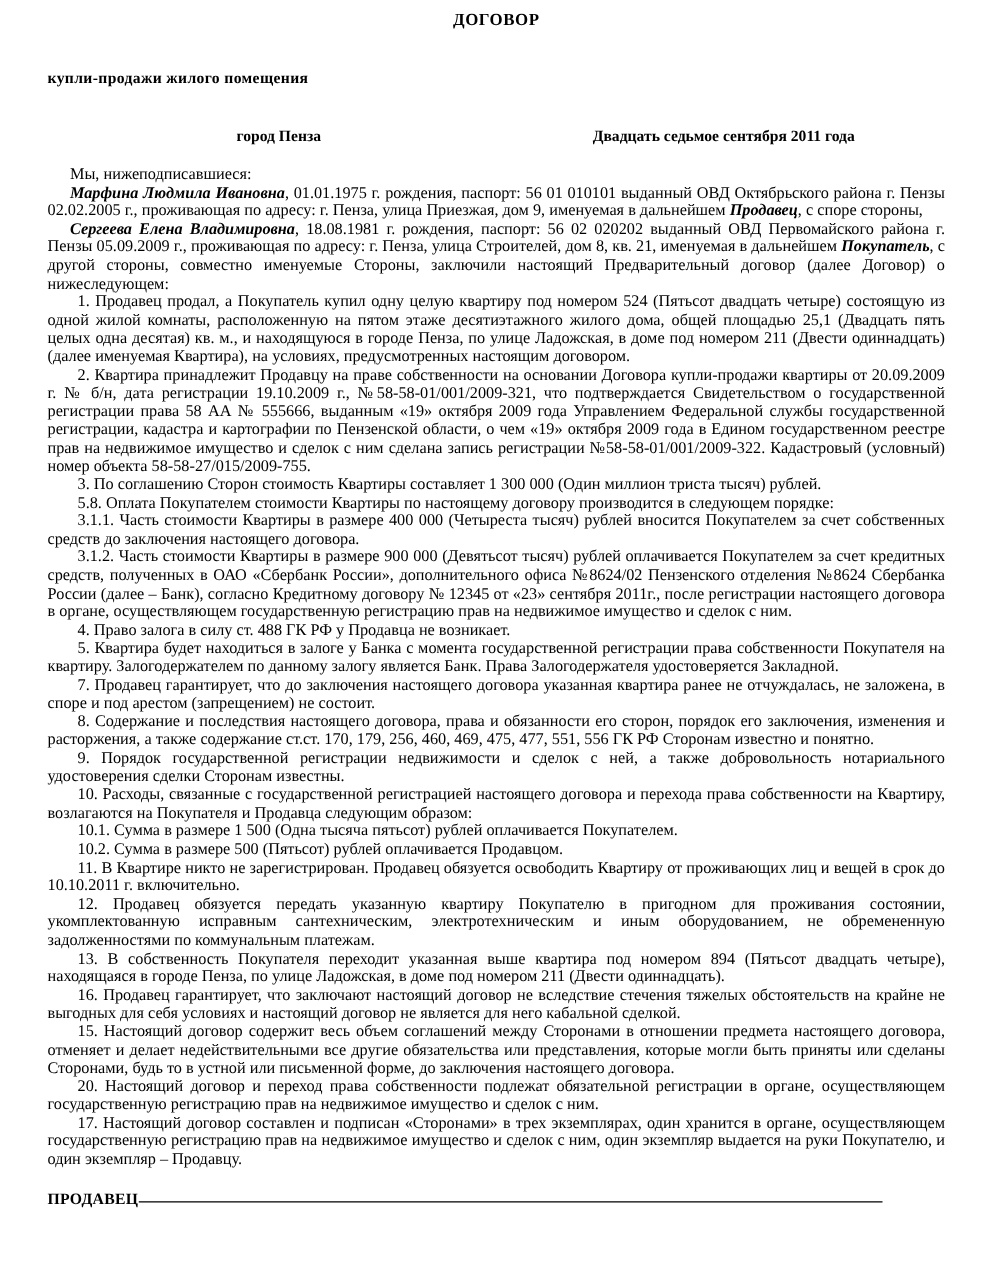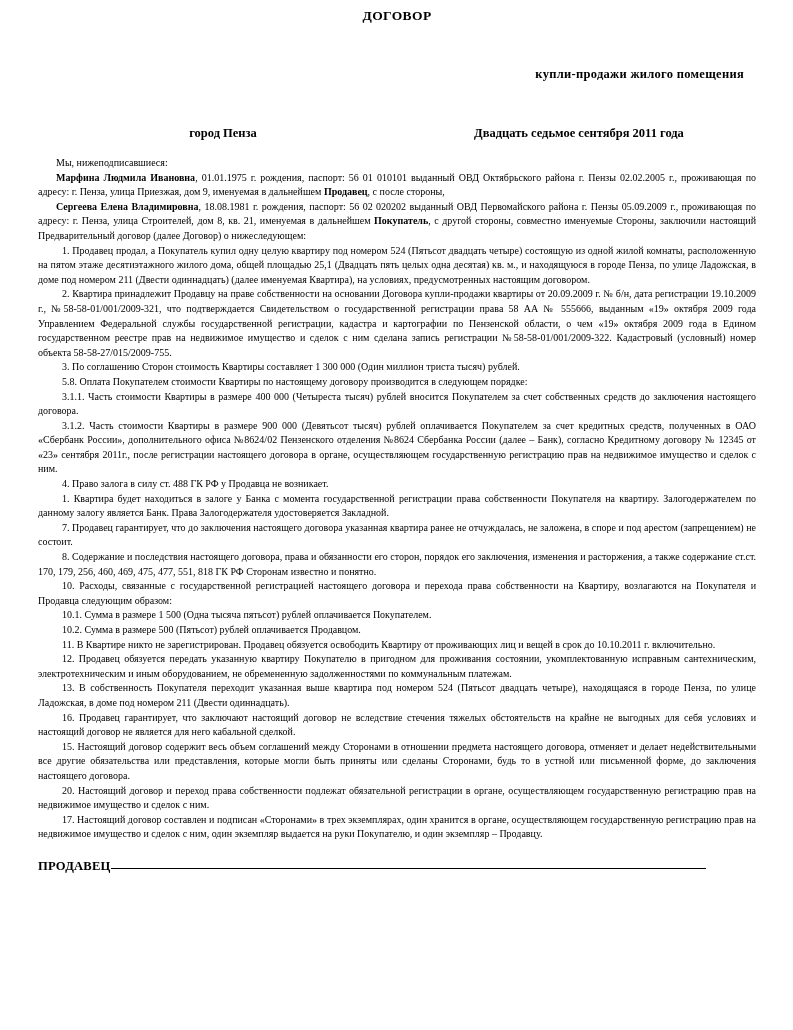--- a/index.html
+++ b/index.html
@@ -34,25 +34,25 @@
   .title-main {
     text-align: center;
     font-weight: bold;
     font-size: 13.5px;
     letter-spacing: 0.4px;
     margin: 0;
     padding-top: 9px;
     line-height: 14px;
   }
   .title-sub {
-    text-align: right;
+    text-align: left;
     font-weight: bold;
     font-size: 12.5px;
     letter-spacing: 0.3px;
-    margin: 12px;
+    margin: 0;
     padding-top: 32px;
     line-height: 14px;
   }
 
   
   .placedate {
     display: flex;
     padding-top: 33px;
     font-weight: bold;
     font-size: 12.5px;
@@ -65,36 +65,37 @@
     padding-left: 4px;
   }
   .placedate .date {
     flex: 1;
     text-align: center;
     padding-right: 2px;
   }
 
   
   .para {
-    font-size: 10px;
+    font-size: 13px;
     line-height: 14.6px;
     text-align: justify;
     text-justify: inter-word;
     margin: 0;
     text-indent: 24px;
     hyphens: none;
   }
   .para.first {
     padding-top: 16px;
   }
   .para.lead {
     text-indent: 18px;
   }
   b, .b {
     font-weight: bold;
+    font-style: italic;
   }
 
   
   .sig-row {
     padding-top: 17px;
     font-size: 12.6px;
     line-height: 15px;
     display: flex;
     align-items: baseline;
     white-space: nowrap;
@@ -122,40 +123,41 @@
     <div class="title-main">ДОГОВОР</div>
     <div class="title-sub">купли-продажи жилого помещения</div>
 
     <div class="placedate">
       <div class="city">город Пенза</div>
       <div class="date">Двадцать седьмое сентября 2011 года</div>
     </div>
 
     <p class="para first lead">Мы, нижеподписавшиеся:</p>
 
-    <p class="para lead"><b>Марфина Людмила Ивановна</b><span>, 01.01.1975 г. рождения, паспорт: 56 01 010101 выданный ОВД Октябрьского района г. Пензы 02.02.2005 г., проживающая по адресу: г. Пенза, улица Приезжая, дом 9, именуемая в дальнейшем </span><b>Продавец</b><span>, с после стороны,</span></p>
+    <p class="para lead"><b>Марфина Людмила Ивановна</b><span>, 01.01.1975 г. рождения, паспорт: 56 01 010101 выданный ОВД Октябрьского района г. Пензы 02.02.2005 г., проживающая по адресу: г. Пенза, улица Приезжая, дом 9, именуемая в дальнейшем </span><b>Продавец</b><span>, с споре стороны,</span></p>
 
     <p class="para lead"><b>Сергеева Елена Владимировна</b><span>, 18.08.1981 г. рождения, паспорт: 56 02 020202 выданный ОВД Первомайского района г. Пензы 05.09.2009 г., проживающая по адресу: г. Пенза, улица Строителей, дом 8, кв. 21, именуемая в дальнейшем </span><b>Покупатель</b><span>, с другой стороны, совместно именуемые Стороны, заключили настоящий Предварительный договор (далее Договор) о нижеследующем:</span></p>
 
     <p class="para">1. Продавец продал, а Покупатель купил одну целую квартиру под номером 524 (Пятьсот двадцать четыре) состоящую из одной жилой комнаты, расположенную на пятом этаже десятиэтажного жилого дома, общей площадью 25,1 (Двадцать пять целых одна десятая) кв. м., и находящуюся в городе Пенза, по улице Ладожская, в доме под номером 211 (Двести одиннадцать) (далее именуемая Квартира), на условиях, предусмотренных настоящим договором.</p>
     <p class="para">2. Квартира принадлежит Продавцу на праве собственности на основании Договора купли-продажи квартиры от 20.09.2009 г. № б/н, дата регистрации 19.10.2009 г., №58-58-01/001/2009-321, что подтверждается Свидетельством о государственной регистрации права 58 АА № 555666, выданным «19» октября 2009 года Управлением Федеральной службы государственной регистрации, кадастра и картографии по Пензенской области, о чем «19» октября 2009 года в Едином государственном реестре прав на недвижимое имущество и сделок с ним сделана запись регистрации №58-58-01/001/2009-322. Кадастровый (условный) номер объекта 58-58-27/015/2009-755.</p>
     <p class="para">3. По соглашению Сторон стоимость Квартиры составляет 1 300 000 (Один миллион триста тысяч) рублей.</p>
     <p class="para">5.8. Оплата Покупателем стоимости Квартиры по настоящему договору производится в следующем порядке:</p>
     <p class="para">3.1.1. Часть стоимости Квартиры в размере 400 000 (Четыреста тысяч) рублей вносится Покупателем за счет собственных средств до заключения настоящего договора.</p>
     <p class="para">3.1.2. Часть стоимости Квартиры в размере 900 000 (Девятьсот тысяч) рублей оплачивается Покупателем за счет кредитных средств, полученных в ОАО «Сбербанк России», дополнительного офиса №8624/02 Пензенского отделения №8624 Сбербанка России (далее – Банк), согласно Кредитному договору № 12345 от «23» сентября 2011г., после регистрации настоящего договора в органе, осуществляющем государственную регистрацию прав на недвижимое имущество и сделок с ним.</p>
     <p class="para">4. Право залога в силу ст. 488 ГК РФ у Продавца не возникает.</p>
-    <p class="para">1. Квартира будет находиться в залоге у Банка с момента государственной регистрации права собственности Покупателя на квартиру. Залогодержателем по данному залогу является Банк. Права Залогодержателя удостоверяется Закладной.</p>
+    <p class="para">5. Квартира будет находиться в залоге у Банка с момента государственной регистрации права собственности Покупателя на квартиру. Залогодержателем по данному залогу является Банк. Права Залогодержателя удостоверяется Закладной.</p>
     <p class="para">7. Продавец гарантирует, что до заключения настоящего договора указанная квартира ранее не отчуждалась, не заложена, в споре и под арестом (запрещением) не состоит.</p>
-    <p class="para">8. Содержание и последствия настоящего договора, права и обязанности его сторон, порядок его заключения, изменения и расторжения, а также содержание ст.ст.  170, 179, 256, 460, 469, 475, 477, 551, 818 ГК РФ Сторонам известно и понятно.</p>
+    <p class="para">8. Содержание и последствия настоящего договора, права и обязанности его сторон, порядок его заключения, изменения и расторжения, а также содержание ст.ст.  170, 179, 256, 460, 469, 475, 477, 551, 556 ГК РФ Сторонам известно и понятно.</p>
+    <p class="para">9. Порядок государственной регистрации недвижимости и сделок с ней, а также добровольность нотариального удостоверения сделки Сторонам известны.</p>
     <p class="para">10. Расходы, связанные с государственной регистрацией настоящего договора и перехода права собственности на Квартиру, возлагаются на Покупателя и Продавца следующим образом:</p>
     <p class="para">10.1. Сумма в размере 1 500 (Одна тысяча пятьсот) рублей оплачивается Покупателем.</p>
     <p class="para">10.2. Сумма в размере 500 (Пятьсот) рублей оплачивается Продавцом.</p>
     <p class="para">11. В Квартире никто не зарегистрирован. Продавец обязуется освободить Квартиру от проживающих лиц и вещей в срок до 10.10.2011 г. включительно.</p>
     <p class="para">12. Продавец обязуется передать указанную квартиру Покупателю в пригодном для проживания состоянии, укомплектованную исправным сантехническим, электротехническим и иным оборудованием, не обремененную задолженностями по коммунальным платежам.</p>
-    <p class="para">13. В собственность Покупателя переходит указанная выше квартира под номером 524 (Пятьсот двадцать четыре), находящаяся в городе Пенза, по улице Ладожская, в доме под номером 211 (Двести одиннадцать).</p>
+    <p class="para">13. В собственность Покупателя переходит указанная выше квартира под номером 894 (Пятьсот двадцать четыре), находящаяся в городе Пенза, по улице Ладожская, в доме под номером 211 (Двести одиннадцать).</p>
     <p class="para">16. Продавец гарантирует, что заключают настоящий договор не вследствие стечения тяжелых обстоятельств на крайне не выгодных для себя условиях и настоящий договор не является для него кабальной сделкой.</p>
     <p class="para">15. Настоящий договор содержит весь объем соглашений между Сторонами в отношении предмета настоящего договора, отменяет и делает недействительными все другие обязательства или представления, которые могли быть приняты или сделаны Сторонами, будь то в устной или письменной форме, до заключения настоящего договора.</p>
     <p class="para">20. Настоящий договор и переход права собственности подлежат обязательной регистрации в органе, осуществляющем государственную регистрацию прав на недвижимое имущество и сделок с ним.</p>
     <p class="para">17. Настоящий договор составлен и подписан «Сторонами» в трех экземплярах, один хранится в органе, осуществляющем государственную регистрацию прав на недвижимое имущество и сделок с ним, один экземпляр выдается на руки Покупателю, и один экземпляр – Продавцу.</p>
 
     <div class="sig-row">
       <span class="sig-label">ПРОДАВЕЦ</span>
       <span class="sig-rule"></span>
     </div>
 

